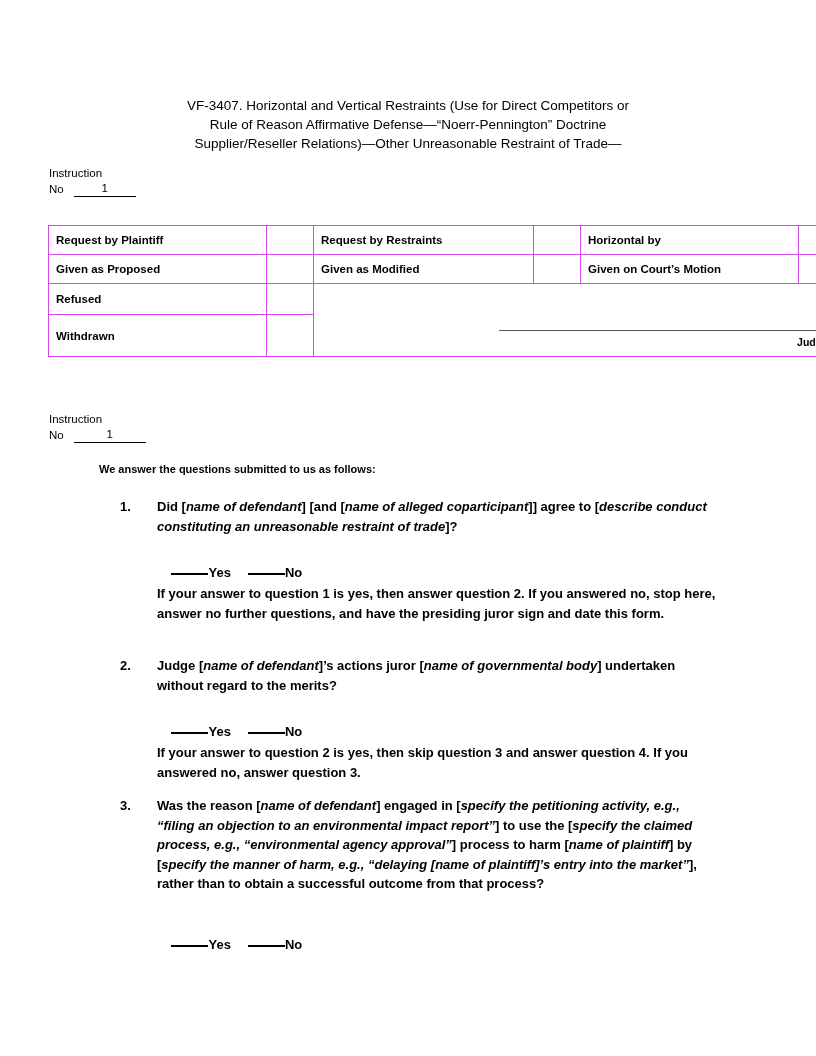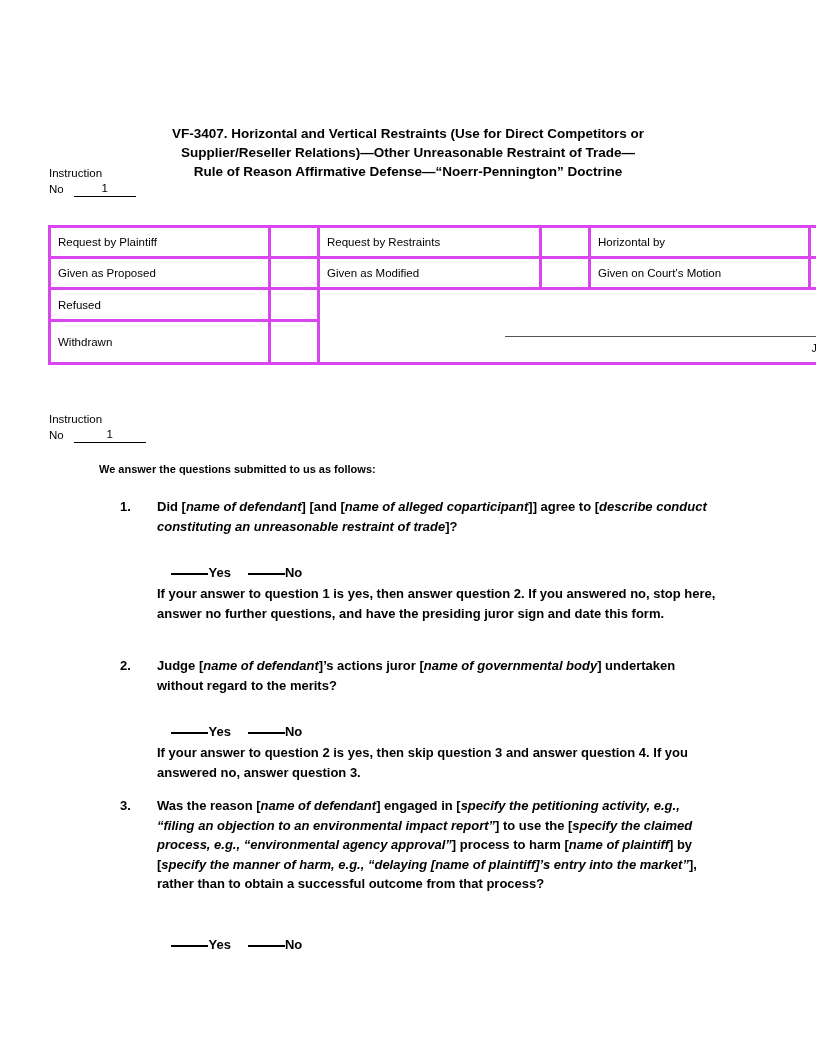--- a/index.html
+++ b/index.html
@@ -25,23 +25,22 @@
   }
 
   
   .title-block {
     position: absolute;
     left: 108px;
     top: 96px;
     width: 600px;
     text-align: center;
     font-size: 13.5px;
-    font-weight: bold;
+    font-weight: normal;
     line-height: 19px;
-    margin-top: 28px;
   }
   .title-line { display: block; white-space: nowrap; }
 
   
   .instr-block {
     position: absolute;
     font-size: 11.5px;
     line-height: 15px;
   }
   .instr-block .instr-word { display: block; }
@@ -66,24 +65,25 @@
   .disp-table {
     position: absolute;
     left: 48px;
     top: 225px;
     width: 720px;
     border-collapse: collapse;
     table-layout: fixed;
     font-size: 11.5px;
   }
   .disp-table td {
-    border: 3px solid #d946ef;
+    border: 1px solid #d946ef;
     padding: 5px 7px;
     vertical-align: middle;
     height: 18px;
+    font-weight: bold;
   }
   .c-label  { width: 203px; }
   .c-check  { width: 32px; }
   .c-label2 { width: 205px; }
   .c-label3 { width: 203px; }
 
   td.tall { height: 28px; }
 
   .sig-cell {
     position: relative;
@@ -171,22 +171,22 @@
   #q3        { top: 796px; }
   #a3        { top: 922px; }
 </style>
 </head>
 <body>
 
 <div class="page">
 
   <div class="title-block">
     <span class="title-line">VF-3407. Horizontal and Vertical Restraints (Use for Direct Competitors or</span>
+    <span class="title-line">Rule of Reason Affirmative Defense—“Noerr-Pennington” Doctrine</span>
     <span class="title-line">Supplier/Reseller Relations)—Other Unreasonable Restraint of Trade—</span>
-    <span class="title-line">Rule of Reason Affirmative Defense—“Noerr-Pennington” Doctrine</span>
   </div>
 
   <div class="instr-block" id="instr-1">
     <span class="instr-word">Instruction</span>
     <span class="instr-row">
       <span class="instr-no-label">No</span>
       <span class="instr-fill">1</span>
     </span>
   </div>
 

